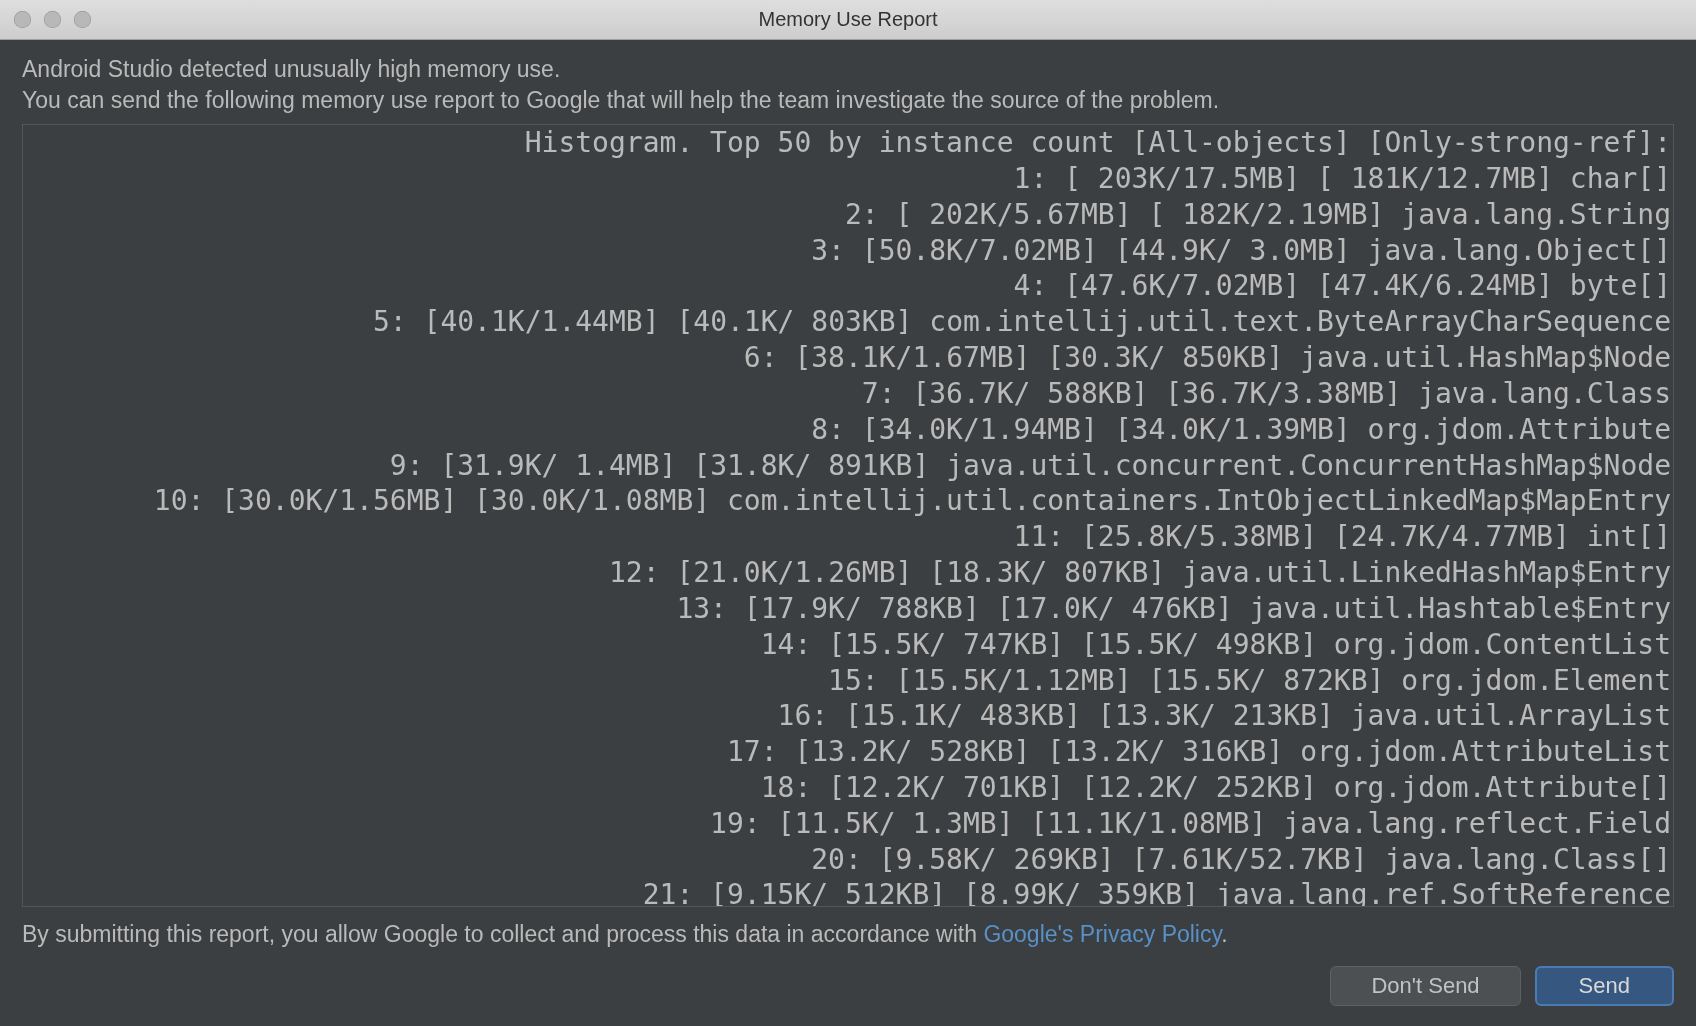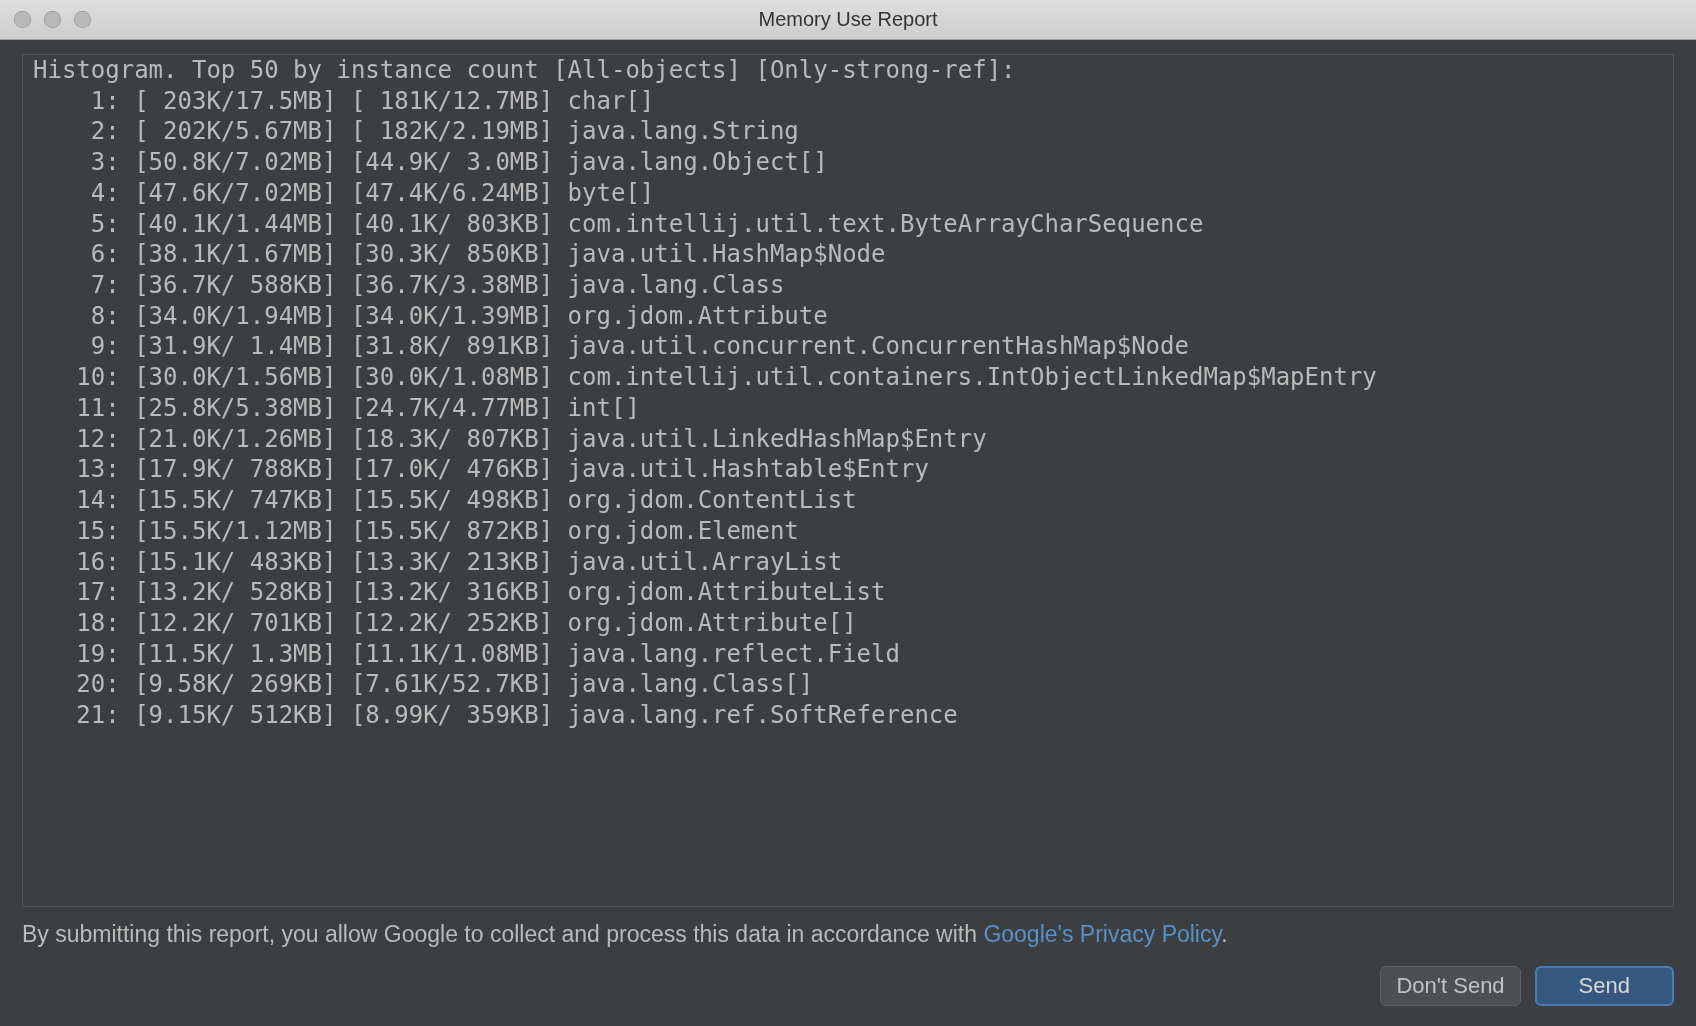--- a/index.html
+++ b/index.html
@@ -61,26 +61,27 @@
       color: #bababa;
       margin-bottom: 8px;
     }
 
     
     .histogram-panel {
       flex: 1;
       border: 1px solid #555;
       background: #3c3f41;
       font-family: "Menlo", "Monaco", "Consolas", monospace;
-      font-size: 24px;
+      font-size: 28px;
       line-height: 1.28;
       color: #bababa;
       white-space: pre;
       overflow: hidden;
-      padding: 0 10px;
+      padding: 0 2px;
+      text-align: right;
     }
 
     .consent-line {
       font-size: 23px;
       color: #bababa;
       padding: 14px 0 18px 0;
     }
     .consent-line a {
       color: #5890c7;
       text-decoration: none;
@@ -88,21 +89,21 @@
     }
 
     .button-row {
       display: flex;
       justify-content: flex-end;
       gap: 14px;
       padding: 0 0 20px 0;
     }
     .btn {
       font-size: 22px;
-      padding: 6px 15px;
+      padding: 6px 40px;
       border-radius: 6px;
       cursor: default;
       font-family: inherit;
     }
     .btn-default {
       background: #4c5052;
       color: #c2c2c2;
       border: 1px solid #5e6163;
     }
     .btn-primary {
@@ -119,20 +120,24 @@
   <div class="traffic-lights">
     <div class="traffic-light"></div>
     <div class="traffic-light"></div>
     <div class="traffic-light"></div>
   </div>
   <div class="title-text">Memory Use Report</div>
 </div>
 
 <div class="content">
 
+  <div class="intro-text">
+    <span>Android Studio detected unusually high memory use.</span><br>
+    <span>You can send the following memory use report to Google that will help the team investigate the source of the problem.</span>
+  </div>
 
   <div class="histogram-panel" id="histogram-panel">Histogram. Top 50 by instance count [All-objects] [Only-strong-ref]:
     1: [ 203K/17.5MB] [ 181K/12.7MB] char[]
     2: [ 202K/5.67MB] [ 182K/2.19MB] java.lang.String
     3: [50.8K/7.02MB] [44.9K/ 3.0MB] java.lang.Object[]
     4: [47.6K/7.02MB] [47.4K/6.24MB] byte[]
     5: [40.1K/1.44MB] [40.1K/ 803KB] com.intellij.util.text.ByteArrayCharSequence
     6: [38.1K/1.67MB] [30.3K/ 850KB] java.util.HashMap$Node
     7: [36.7K/ 588KB] [36.7K/3.38MB] java.lang.Class
     8: [34.0K/1.94MB] [34.0K/1.39MB] org.jdom.Attribute

